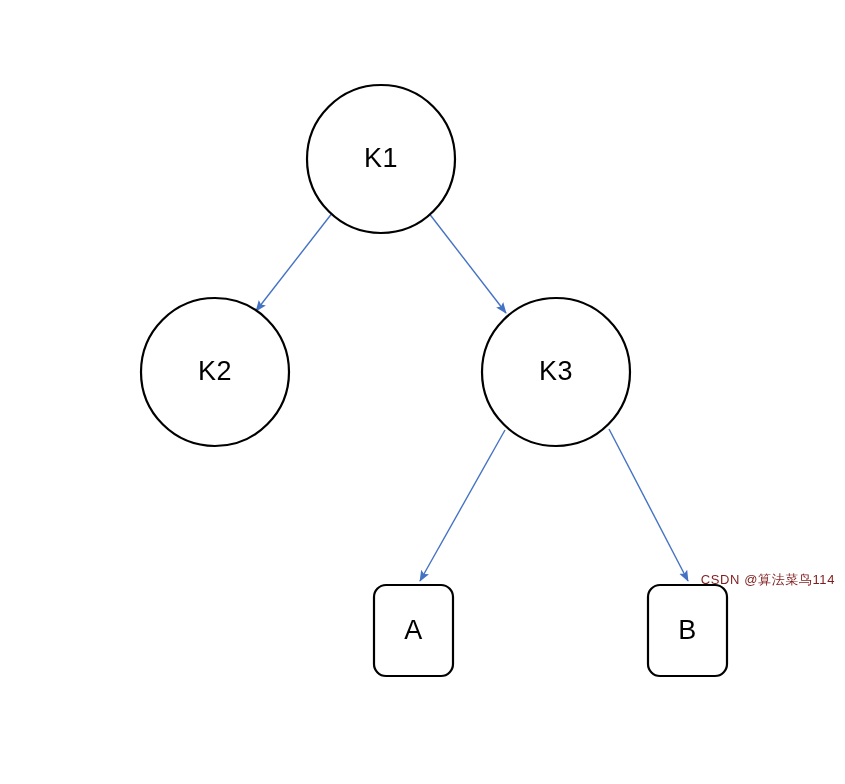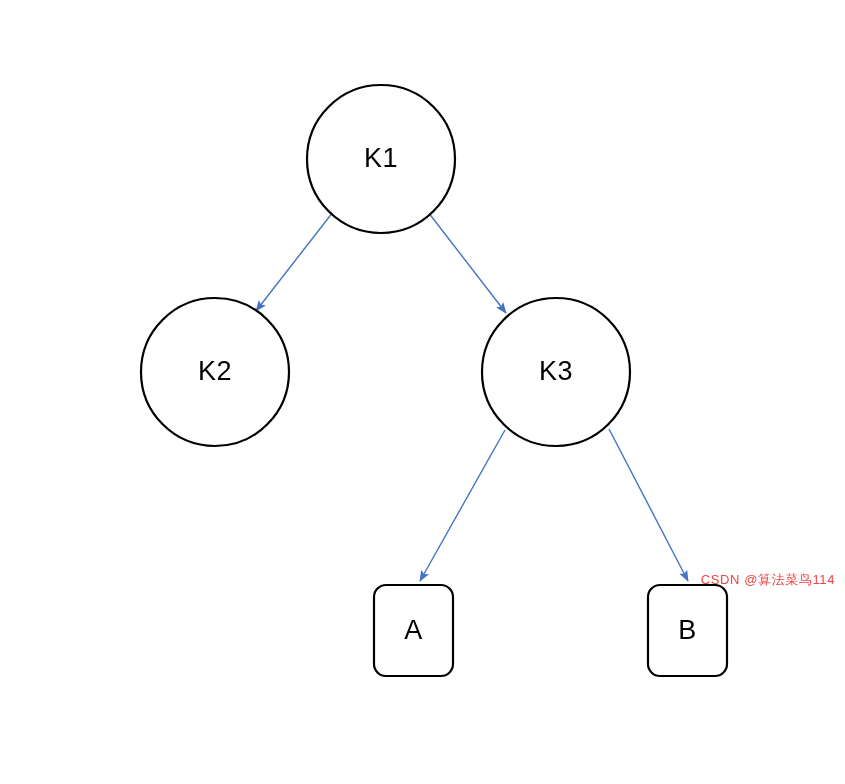--- a/index.html
+++ b/index.html
@@ -44,21 +44,21 @@
     stroke: #4472C4;
     stroke-width: 1.4;
     fill: none;
   }
   .watermark-text {
     position: absolute;
     right: 10px;
     bottom: 7px;
     font-family: "Liberation Sans", "DejaVu Sans", sans-serif;
     font-size: 13px;
-    color: #ef4444;
+    color: #7f1d1d;
     letter-spacing: 0.6px;
     white-space: nowrap;
     user-select: none;
     margin-left: 8px;
   }
 </style>
 </head>
 <body>
 
 <div id="canvas-root">

